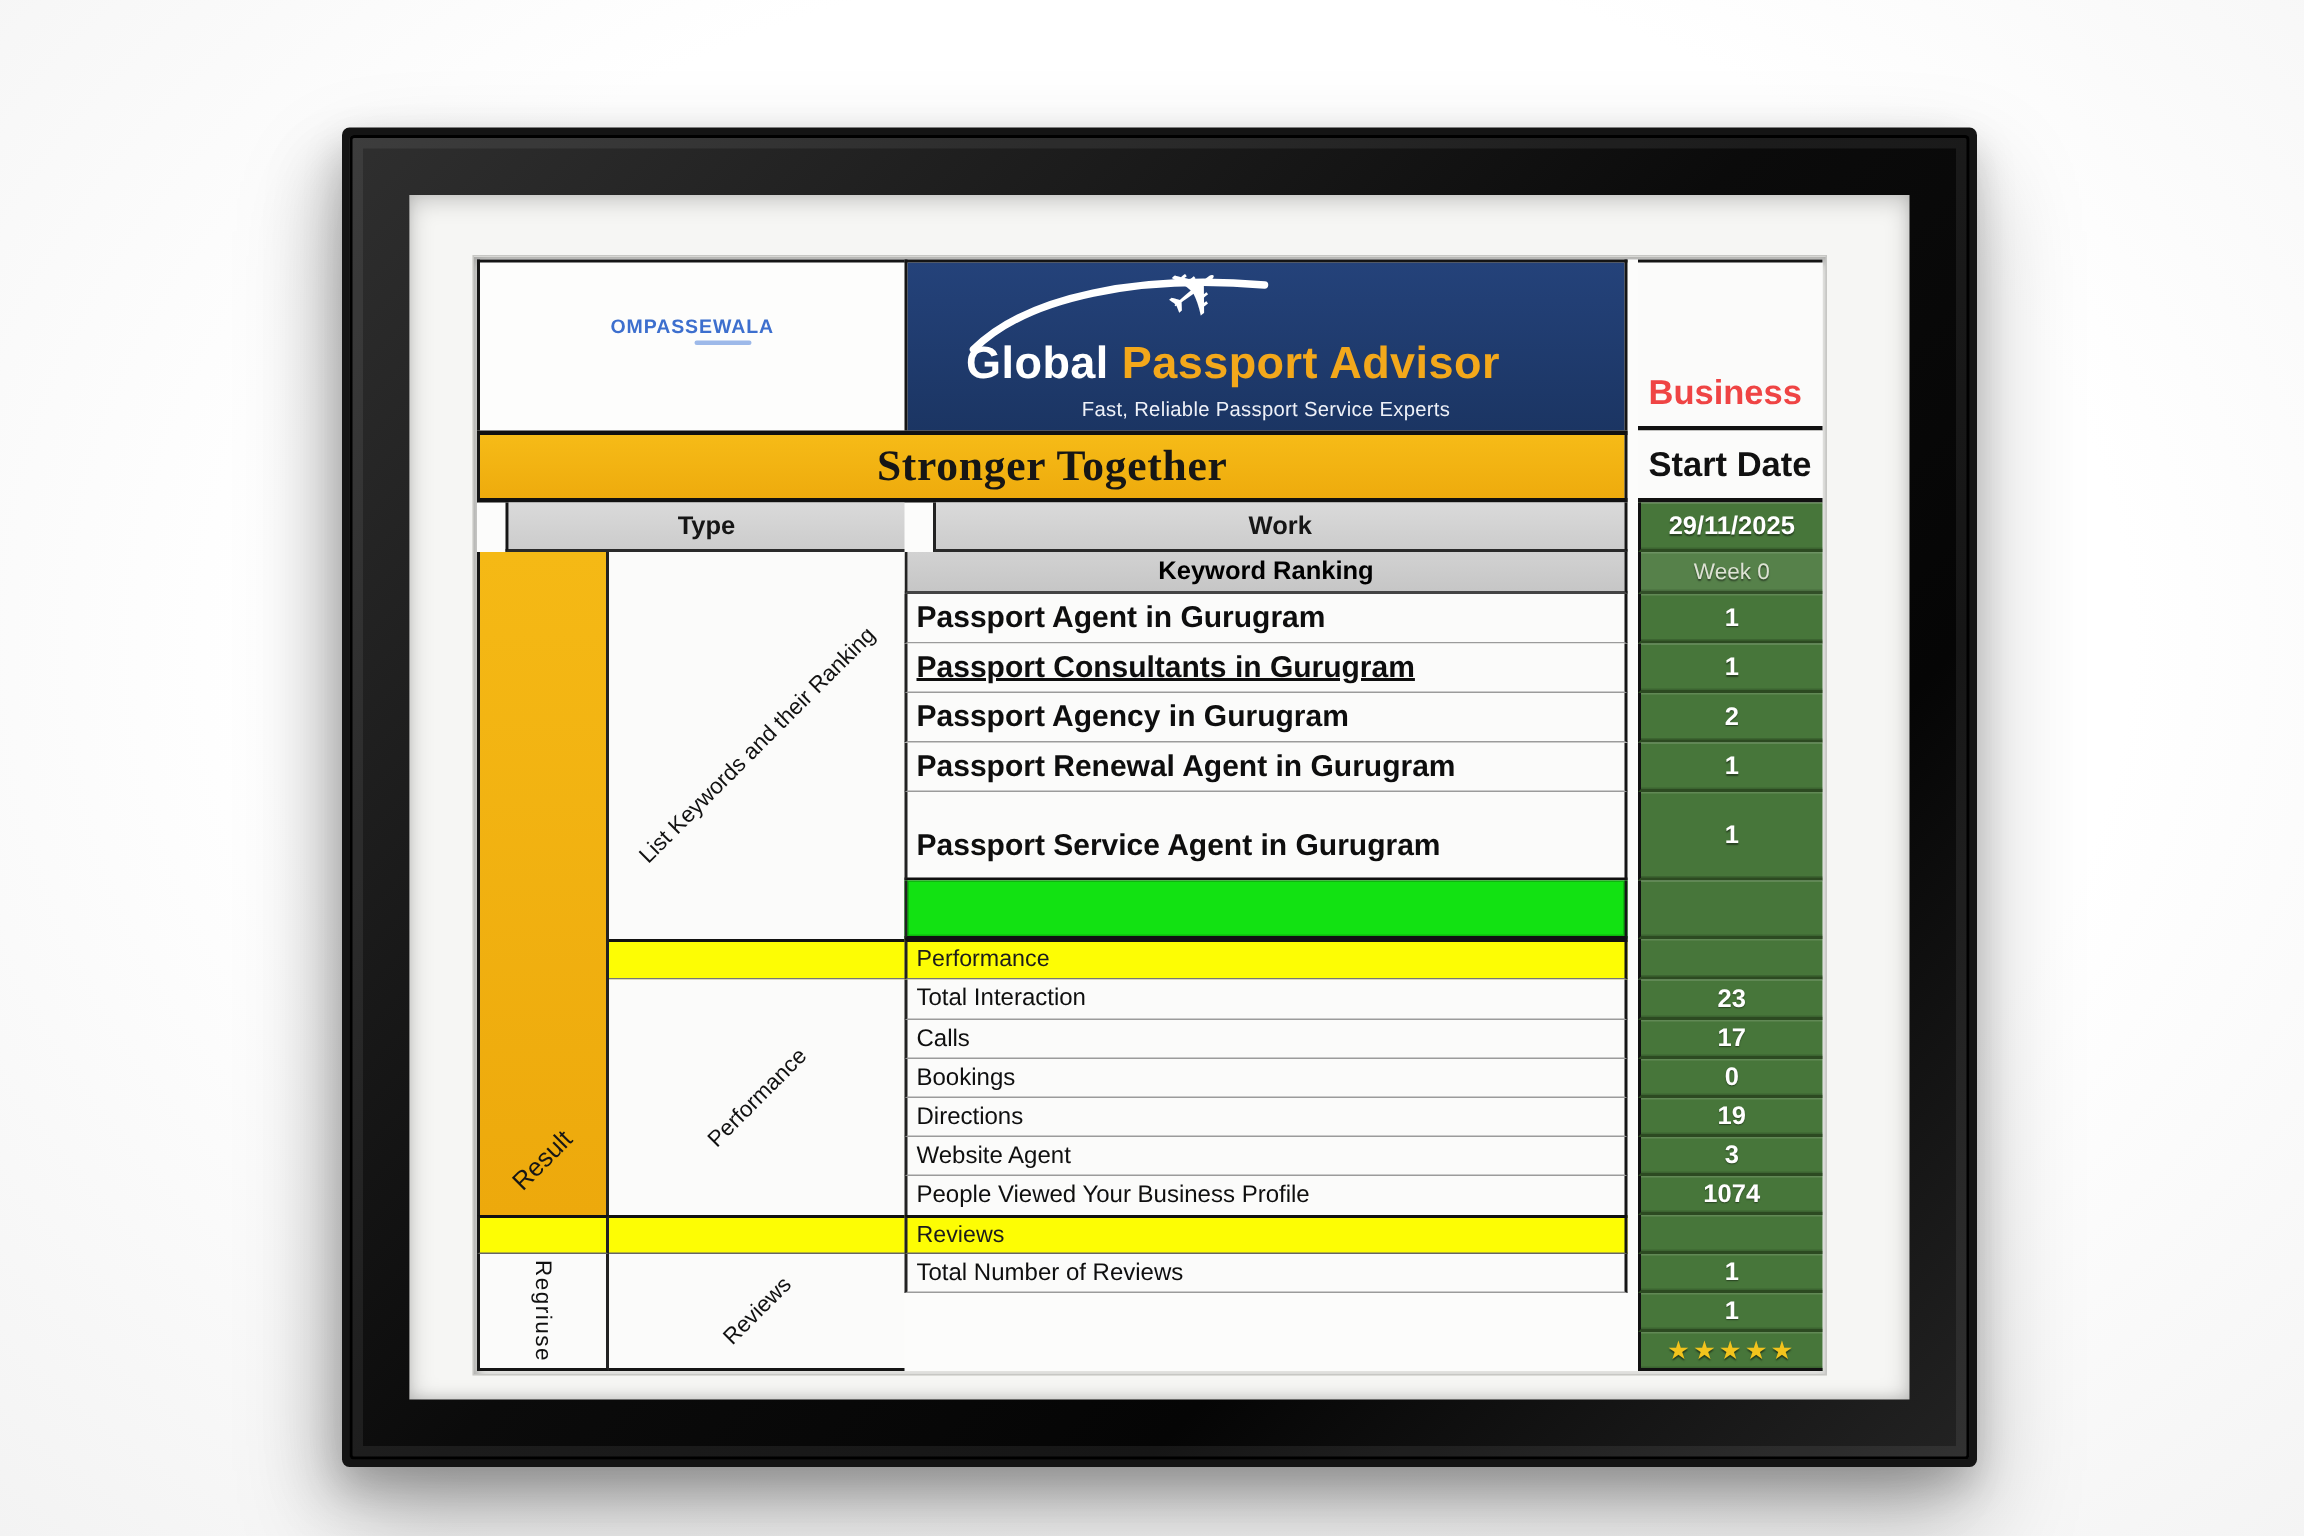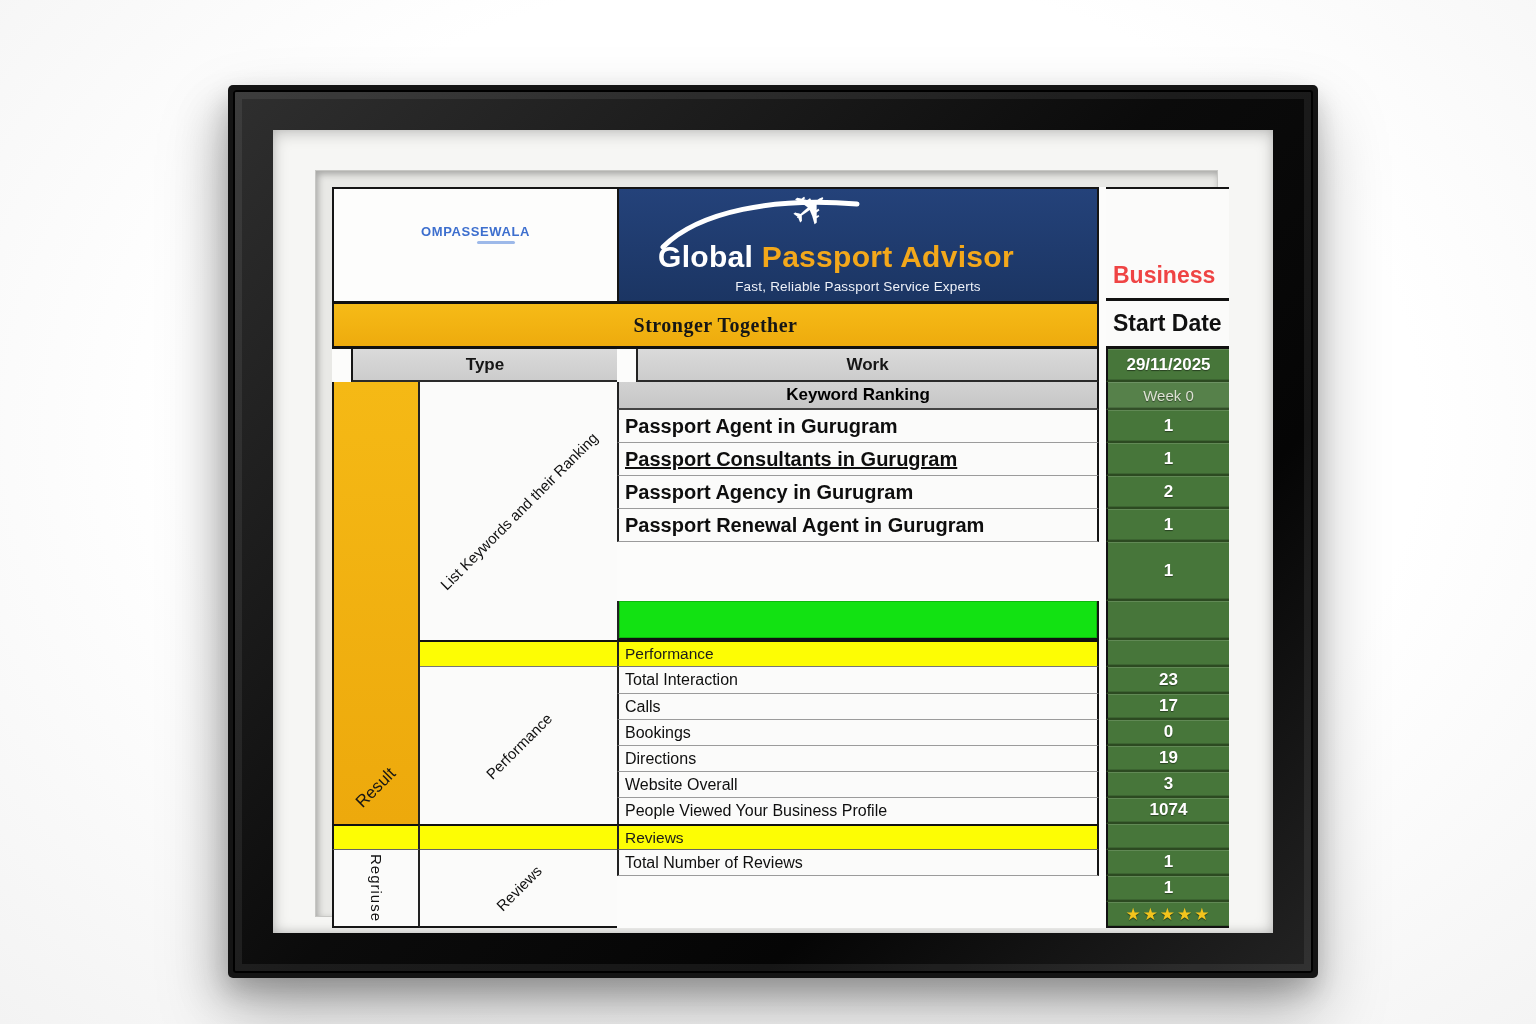--- a/index.html
+++ b/index.html
@@ -10,21 +10,21 @@
   
   .frame { position:absolute; left:228px; top:85px; width:1090px; height:893px;
     background:#141414; border-radius:5px;
     box-shadow:0 36px 70px rgba(0,0,0,.26), 0 12px 26px rgba(0,0,0,.18), -18px 20px 40px rgba(0,0,0,.10); }
   .frame-bevel { position:absolute; inset:5px; border-radius:3px;
     background:linear-gradient(135deg,#2f2f2f 0%,#0b0b0b 48%,#050505 72%,#232323 100%);
     box-shadow:inset 0 0 0 2px #000, inset 0 0 0 9px rgba(255,255,255,.07); }
   .mat { position:absolute; inset:45px; background:#f6f6f4;
     box-shadow:inset 0 3px 16px rgba(0,0,0,.22), inset 0 -2px 8px rgba(0,0,0,.10); }
   .opening { position:absolute; left:42px; top:40px; width:903px; height:747px;
-    background:#e9e9e6; border:1px solid #c7c7c4; padding:16px;
+    background:#e9e9e6; border:1px solid #c7c7c4; padding:2px;
     box-shadow:inset 2px 3px 7px rgba(0,0,0,.30); }
 
   
   .sheet { position:relative; width:897px; height:741px; background:#fcfcfb; }
   .grid { display:grid; width:897px; height:741px;
     grid-template-columns:88px 197px 482px 7px 123px;
     grid-template-rows:114px 48px 33px 28px 33px 33px 33px 33px 59px 39px 27px 27px 26px 26px 26px 26px 26px 26px 26px 26px 26px; }
   .cell { position:relative; overflow:hidden; }
 
   
@@ -45,21 +45,21 @@
   .gpa-title .gold { color:#f3a81b; }
   .tagline { font-size:13.5px; color:#eef1f8; margin-top:5px; letter-spacing:.2px; }
   .c-business { grid-column:5/6; grid-row:1; background:#fbfbfa; display:flex; align-items:flex-end;
     padding:0 0 9px 7px; font-size:23px; font-weight:700; color:#ef4444; white-space:nowrap;
     border-bottom:3px solid #111; }
 
   
   .c-banner { grid-column:1/4; grid-row:2; background:linear-gradient(180deg,#f6bb17,#eeab0d);
     border-top:3px solid #111; border-bottom:3px solid #111;
     display:flex; align-items:center; justify-content:center; }
-  .banner-text { font-family:"Liberation Serif", serif; font-weight:700; font-size:20px;
+  .banner-text { font-family:"Liberation Serif", serif; font-weight:700; font-size:29px;
     letter-spacing:.5px; color:#161616; }
   .c-startdate { grid-column:5/6; grid-row:2; background:#fbfbfa; display:flex; align-items:center;
     padding-left:7px; font-size:23px; font-weight:700; color:#111; white-space:nowrap;
     border-bottom:3px solid #111; }
 
   
   .gray-h { background:linear-gradient(180deg,#dadada,#cccccc); display:flex; align-items:center;
     justify-content:center; font-size:17px; font-weight:700; color:#161616;margin-left:19px; }
   .c-typeh { grid-column:1/3; grid-row:3; border-bottom:2px solid #2a2a2a; }
   .c-workh { grid-column:3/4; grid-row:3; border-left:2px solid #222; border-bottom:2px solid #2a2a2a; }
@@ -170,20 +170,23 @@
             </div>
           <div class="cell kw-row c-kw2 sep br2">
             <span class="kw-underline">Passport Consultants in Gurugram</span>
             </div>
           <div class="cell kw-row c-kw4 sep br2">
             <span>Passport Renewal Agent in Gurugram</span>
             </div>
           <div class="cell kw-row c-kw3 sep br2">
             <span>Passport Agency  in Gurugram</span>
             </div>
+          <div class="cell kw-row c-kw5 br2">
+            <span>Passport Service Agent  in Gurugram</span>
+            </div>
           <div class="cell c-green br2"></div>
 
           <div class="cell r5 rcell gcell">1</div>
           <div class="cell r6 rcell gcell">1</div>
           <div class="cell r7 rcell gcell">2</div>
           <div class="cell r8 rcell gcell">1</div>
           <div class="cell r9 rcell gcell">1</div>
           <div class="cell r10 rcell gcell"></div>
 
           <div class="cell c-perfband2"></div>
@@ -191,21 +194,21 @@
           <div class="cell r11 rcell gcell"></div>
 
           <div class="cell c-perfside">
             <span class="diag">Performance</span>
           </div>
 
           <div class="cell metric-row c-perf1 sep br2">Total Interaction</div>
           <div class="cell metric-row c-perf2 sep br2">Calls</div>
           <div class="cell metric-row c-perf3 sep br2">Bookings</div>
           <div class="cell metric-row c-perf4 sep br2">Directions</div>
-          <div class="cell metric-row c-perf5 sep br2">Website Overall</div>
+          <div class="cell metric-row c-perf5 sep br2">Website Agent</div>
           <div class="cell metric-row c-perf6 br2">People Viewed Your Business Profile</div>
 
           <div class="cell r12 rcell gcell">23</div>
           <div class="cell r13 rcell gcell">17</div>
           <div class="cell r14 rcell gcell">0</div>
           <div class="cell r15 rcell gcell">19</div>
           <div class="cell r16 rcell gcell">3</div>
           <div class="cell r17 rcell gcell">1074</div>
 
           <div class="cell c-revband1 bl2"></div>

